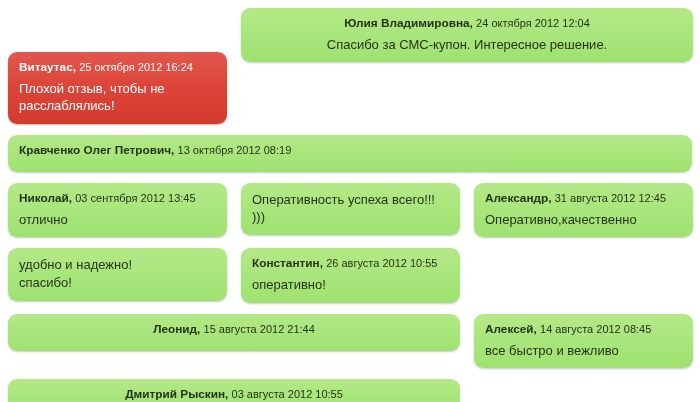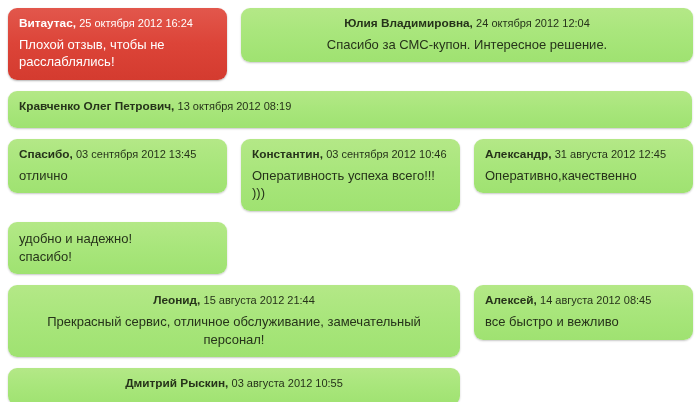--- a/index.html
+++ b/index.html
@@ -40,20 +40,21 @@
     box-shadow: 0 1px 2px rgba(0,0,0,0.22);
     color: #26331a;
     line-height: 1.35;
     overflow: hidden;
   }
 
   .review-card.negative {
     background: linear-gradient(to bottom, #e2574c 0%, #dc4438 50%, #d43b2f 100%);
     color: #ffffff;
     box-shadow: 0 1px 2px rgba(0,0,0,0.3);
+    margin-top: 44px;
   }
 
   .col-1 { width: 219px; flex: 0 0 219px; }
   .col-2 { width: 452px; flex: 0 0 452px; text-align: center; }
   .col-3 { width: 684px; flex: 0 0 684px; }
 
   .review-head {
     font-size: 11.5px;
     margin-bottom: 4px;
     white-space: nowrap;
@@ -87,42 +88,44 @@
         <div class="review-body">Спасибо за СМС-купон. Интересное решение.</div>
       </div>
     </div>
     <div class="review-row">
       <div class="review-card col-3">
         <div class="review-head"><span class="review-author">Кравченко Олег Петрович,</span> <span class="review-date">13 октября 2012 08:19</span></div>
       </div>
     </div>
     <div class="review-row">
       <div class="review-card col-1">
-        <div class="review-head"><span class="review-author">Спасибо,</span> <span class="review-date">03 сентября 2012 13:45</span></div>
+        <div class="review-head"><span class="review-author">Николай,</span> <span class="review-date">03 сентября 2012 13:45</span></div>
         <div class="review-body">отлично</div>
       </div>
       <div class="review-card col-1">
-        <div class="review-head"><span class="review-author">Константин,</span> <span class="review-date">03 сентября 2012 10:46</span></div>
         <div class="review-body">Оперативность успеха всего!!! )))</div>
       </div>
       <div class="review-card col-1">
         <div class="review-head"><span class="review-author">Александр,</span> <span class="review-date">31 августа 2012 12:45</span></div>
         <div class="review-body">Оперативно,качественно</div>
       </div>
     </div>
     <div class="review-row">
       <div class="review-card col-1">
         <div class="review-body">удобно и надежно!
 спасибо!</div>
       </div>
+      <div class="review-card col-1">
+        <div class="review-head"><span class="review-author">Константин,</span> <span class="review-date">26 августа 2012 10:55</span></div>
+        <div class="review-body">оперативно!</div>
+      </div>
     </div>
     <div class="review-row">
       <div class="review-card col-2">
         <div class="review-head"><span class="review-author">Леонид,</span> <span class="review-date">15 августа 2012 21:44</span></div>
-        <div class="review-body">Прекрасный сервис, отличное обслуживание, замечательный персонал!</div>
       </div>
       <div class="review-card col-1">
         <div class="review-head"><span class="review-author">Алексей,</span> <span class="review-date">14 августа 2012 08:45</span></div>
         <div class="review-body">все быстро и вежливо</div>
       </div>
     </div>
     <div class="review-row">
       <div class="review-card col-2">
         <div class="review-head"><span class="review-author">Дмитрий Рыскин,</span> <span class="review-date">03 августа 2012 10:55</span></div>
       </div>

